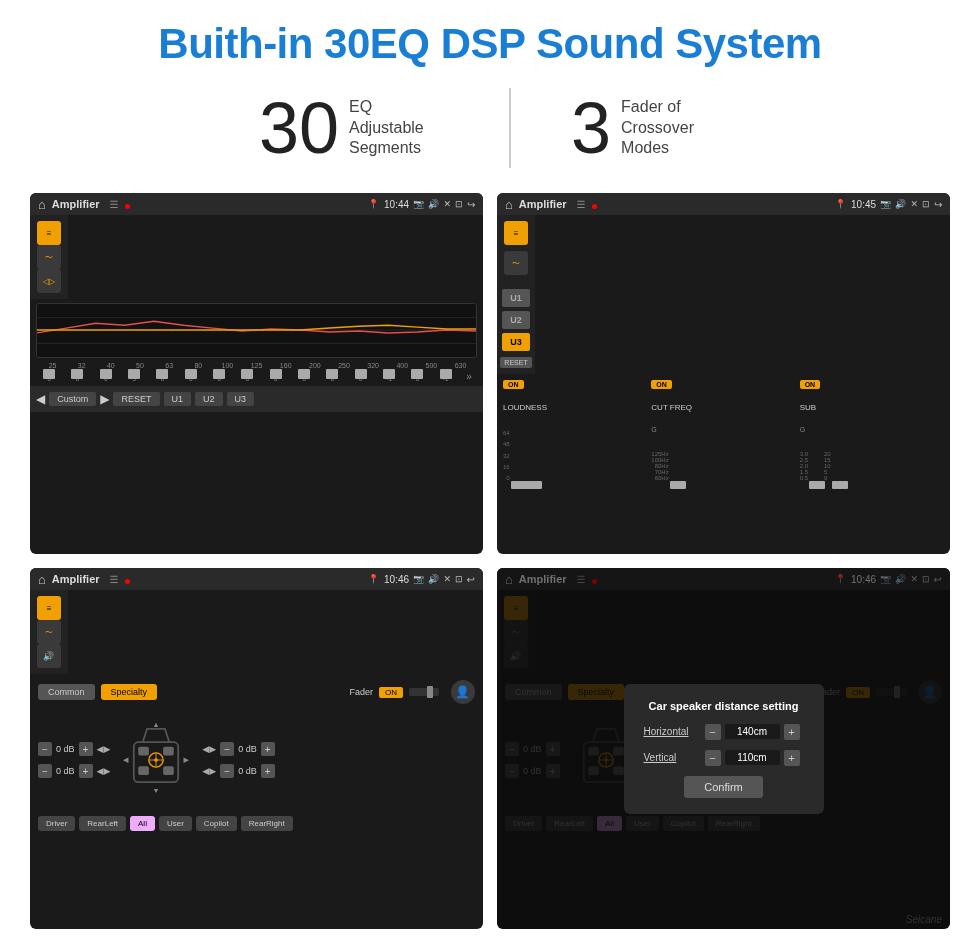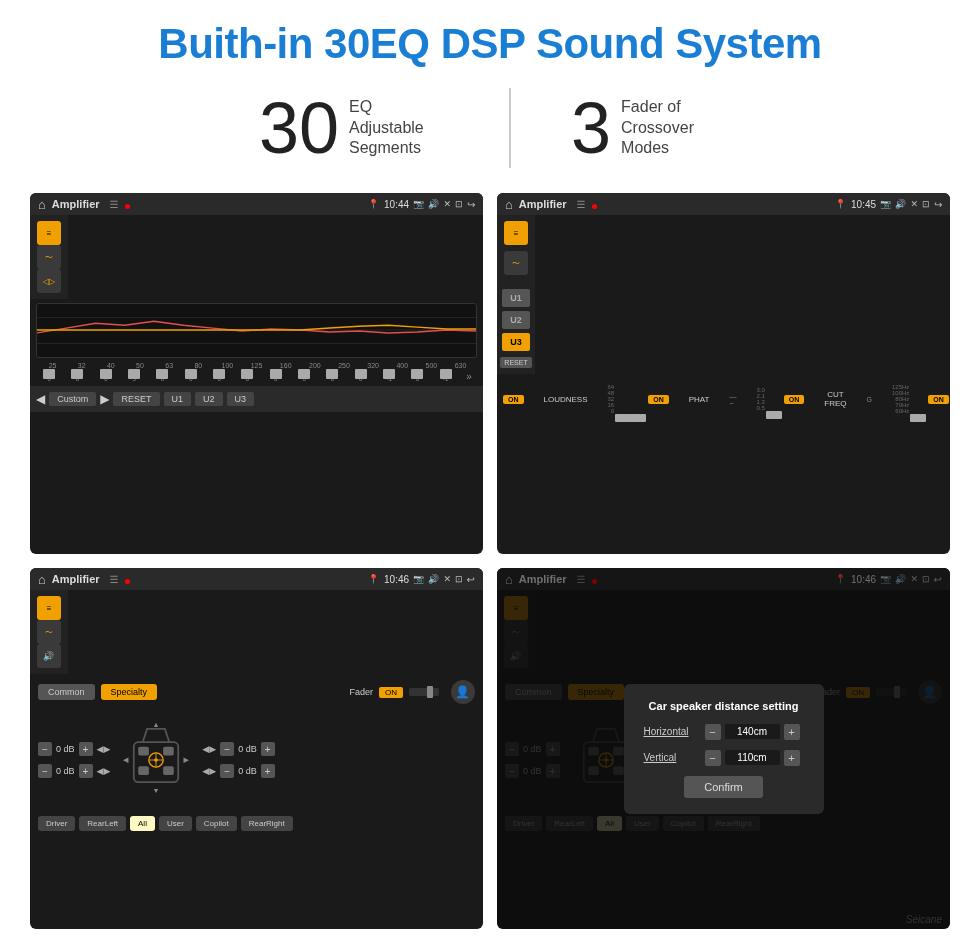--- a/index.html
+++ b/index.html
@@ -286,23 +286,23 @@
     .crossover-main {
       flex: 1;
       display: flex;
       gap: 4px;
       padding: 6px 6px 4px;
     }
 
     .channel-col {
       flex: 1;
       display: flex;
-      flex-direction: row;
-      align-items: center;
-      gap: 20px;
+      flex-direction: column;
+      align-items: flex-start;
+      gap: 14px;
     }
 
     .on-badge {
       background: #f0a000;
       color: #000;
       font-size: 7px;
       font-weight: bold;
       padding: 1px 5px;
       border-radius: 2px;
     }
@@ -464,21 +464,21 @@
 
     .sp-pos-btn {
       background: #444;
       color: #ccc;
       font-size: 8px;
       padding: 3px 8px;
       border-radius: 3px;
     }
 
     .sp-pos-btn.active {
-      background: #fef9c3;
+      background: #f0abfc;
       color: #000;
     }
 
     
     .modal-overlay {
       position: absolute;
       top: 0;
       left: 0;
       right: 0;
       bottom: 0;
@@ -820,36 +820,20 @@
               </div>
               <div class="ch-fader">
                 <div class="ch-thumb" style="top:30%"></div>
               </div>
               <div class="ch-fader">
                 <div class="ch-thumb" style="top:30%"></div>
               </div>
             </div>
           </div>
 
-          <div class="channel-col">
-            <div class="on-badge">ON</div>
-            <div class="ch-label">PHAT</div>
-            <div style="font-size:7px;color:#888;margin-top:2px;">— ~</div>
-            <div class="ch-fader-area">
-              <div class="ch-scale">
-                <span>3.0</span>
-                  <span>2.1</span>
-                  <span>1.3</span>
-                  <span>0.5</span>
-              </div>
-              <div class="ch-fader">
-                <div class="ch-thumb" style="top:40%"></div>
-              </div>
-            </div>
-          </div>
 
           <div class="channel-col">
             <div class="on-badge">ON</div>
             <div class="ch-label">CUT FREQ</div>
             <div style="font-size:7px;color:#888;">G</div>
             <div class="ch-fader-area">
               <div class="ch-scale">
                 <span>125Hz</span>
                   <span>100Hz</span>
                   <span>80Hz</span>

